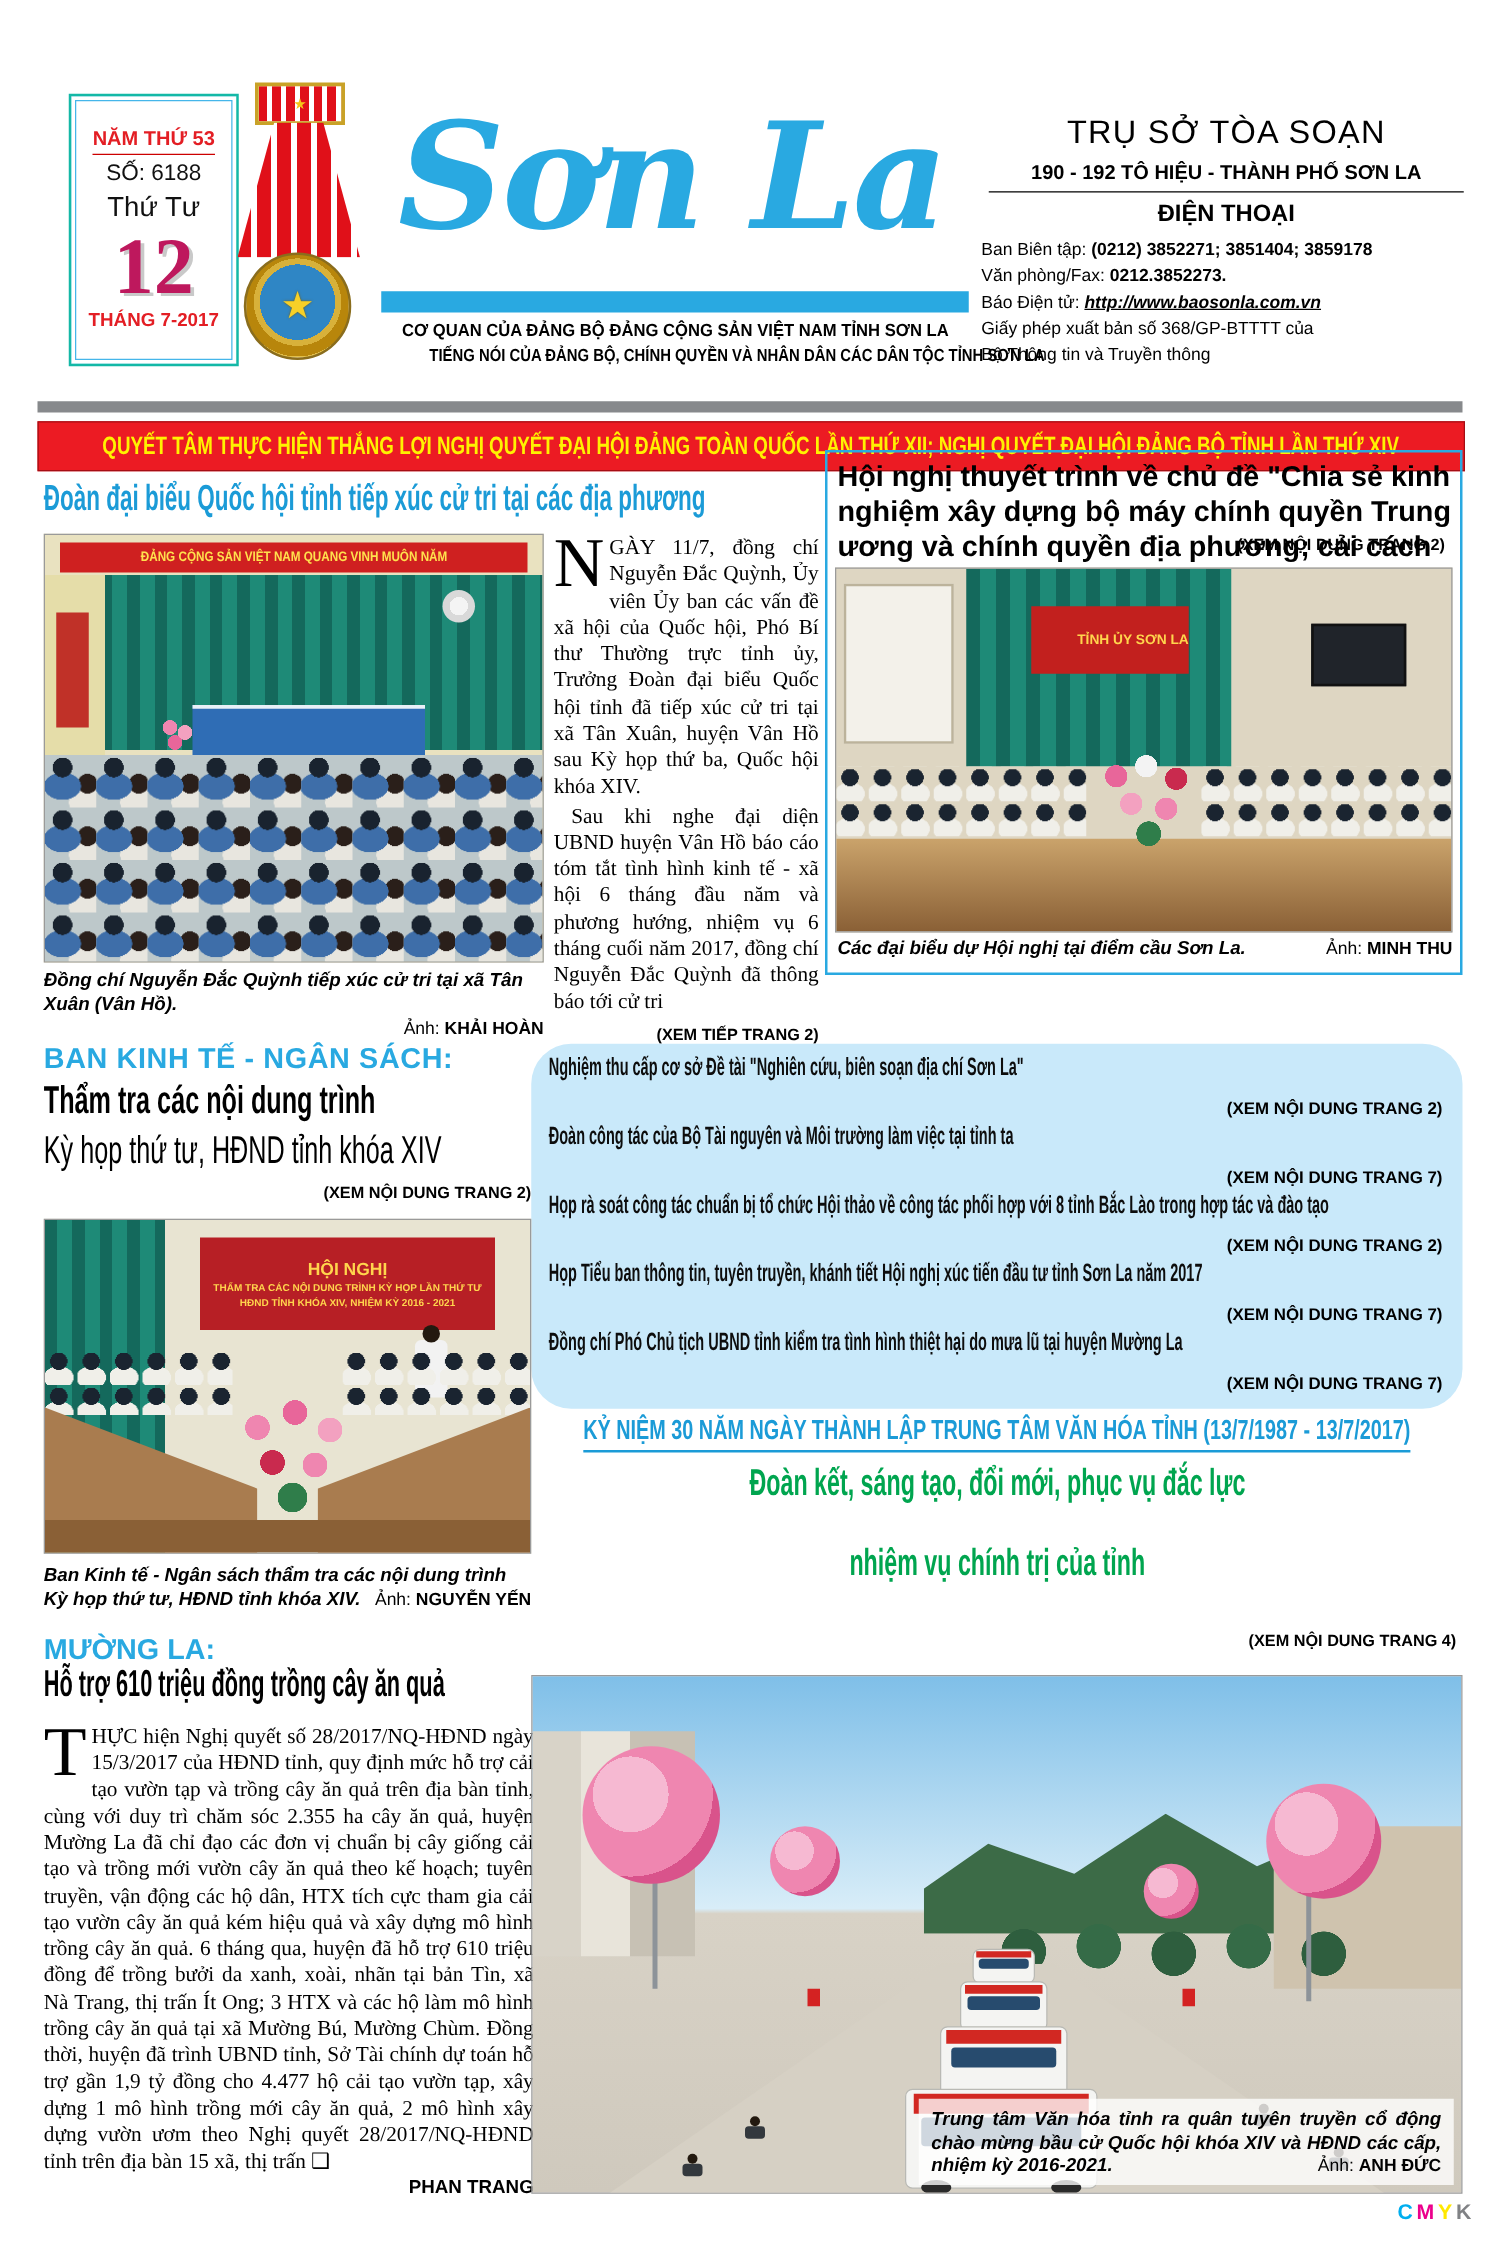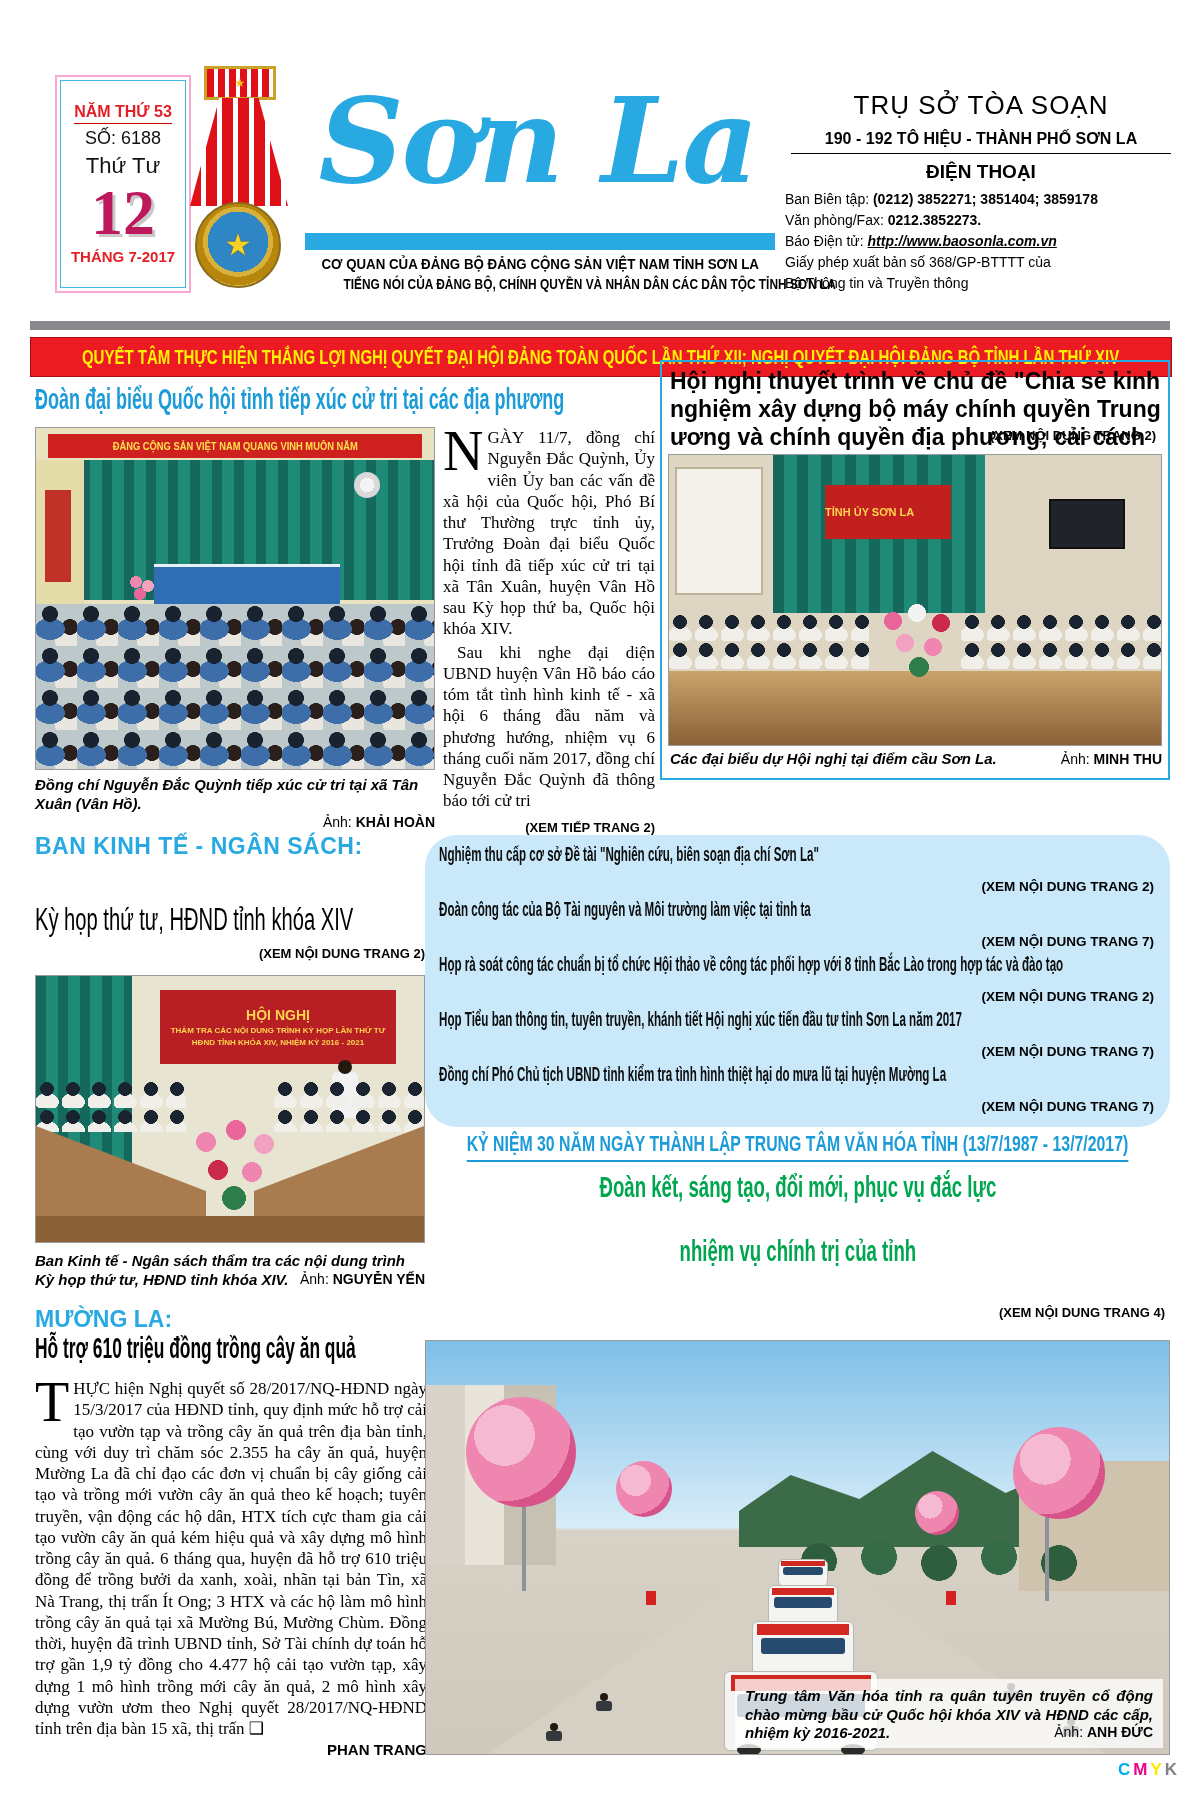--- a/index.html
+++ b/index.html
@@ -6,21 +6,21 @@
   .page{position:relative;width:1200px;height:1800px;background:#fff;overflow:hidden;
         font-family:"Liberation Sans","DejaVu Sans",sans-serif;color:#000;}
   .abs{position:absolute;}
   .cond{display:inline-block;white-space:nowrap;transform-origin:left center;}
   .condc{display:inline-block;white-space:nowrap;transform-origin:center center;}
   .sx95{transform:scaleX(.95);} .sx85{transform:scaleX(.85);}
   .sx75{transform:scaleX(.75);} .sx72{transform:scaleX(.72);} .sx65{transform:scaleX(.65);}
   .sx62{transform:scaleX(.62);} .sx58{transform:scaleX(.58);}
 
   
-  .issue-box{left:55px;top:75px;width:132px;height:214px;border:2px solid #f9a8d4;
+  .issue-box{left:55px;top:75px;width:132px;height:214px;border:2px solid #14b8a6;
              box-shadow:inset 0 0 0 3px #fff,inset 0 0 0 4px #45b6ea;
              display:flex;flex-direction:column;align-items:center;justify-content:center;gap:4px;}
   .iy{color:#e31e24;font-weight:bold;font-size:16px;border-bottom:1.5px solid #c00;padding-bottom:2px;}
   .inum{font-size:18px;color:#111;}
   .iweek{font-size:22px;color:#111;}
   .iday{font-family:"Liberation Serif",serif;font-weight:bold;font-size:64px;line-height:.95;
         color:#be185d;text-shadow:3px 3px 0 #c9c9c9;}
   .imon{color:#e31e24;font-weight:bold;font-size:15px;}
   .medal{left:188px;top:66px;width:100px;height:228px;}
   .medal-bar{position:absolute;left:16px;top:0;width:66px;height:28px;border:3px solid #c9a227;
@@ -93,21 +93,21 @@
 
   
   .a2-box{left:660px;top:360px;width:510px;height:420px;border:2px solid #29a9e1;box-sizing:border-box;}
   .a2-head{position:absolute;left:8px;top:5px;width:494px;font-weight:bold;font-size:23px;line-height:1.22;}
   .a2-see{position:absolute;right:12px;top:66px;}
   .photo2r{position:absolute;left:6px;top:92px;width:494px;height:292px;background:#ded6c2;}
   .p2r-screen{position:absolute;left:6px;top:12px;width:84px;height:124px;background:#f3f1ea;border:2px solid #bcb39b;}
   .p2r-curtain{position:absolute;left:104px;top:0;width:212px;height:158px;
               background:repeating-linear-gradient(90deg,#14695c 0 11px,#1e8a77 11px 24px);}
   .p2r-sign{position:absolute;left:156px;top:30px;width:126px;height:54px;background:#c2201e;
-            display:flex;flex-direction:column;align-items:flex-start;justify-content:center;}
+            display:flex;flex-direction:column;align-items:flex-end;justify-content:center;}
   .p2r-sign .t{color:#ffd54d;font-weight:bold;font-size:11px;}
   .p2r-tv{position:absolute;right:36px;top:44px;width:72px;height:46px;background:#20242a;border:2px solid #111;}
   .p2r-flowers{position:absolute;left:206px;top:148px;width:96px;height:78px;
       background:radial-gradient(circle 9px at 18px 18px,#e8669a 98%,transparent),
                  radial-gradient(circle 9px at 42px 10px,#f3f3f3 98%,transparent),
                  radial-gradient(circle 9px at 66px 20px,#c92a4e 98%,transparent),
                  radial-gradient(circle 9px at 30px 40px,#f3a1c0 98%,transparent),
                  radial-gradient(circle 9px at 58px 44px,#ef86b0 98%,transparent),
                  radial-gradient(circle 10px at 44px 64px,#2f7d4a 98%,transparent);}
   .headsrow{background-image:
@@ -308,20 +308,21 @@
       <span class="news-title cond sx58">Họp Tiểu ban thông tin, tuyên truyền, khánh tiết Hội nghị xúc tiến đầu tư tỉnh Sơn La năm 2017</span>
       <span class="news-see">(XEM NỘI DUNG TRANG 7)</span>
     </div>
     <div class="news-item">
       <span class="news-title cond sx58">Đồng chí Phó Chủ tịch UBND tỉnh kiểm tra tình hình thiệt hại do mưa lũ tại huyện Mường La</span>
       <span class="news-see">(XEM NỘI DUNG TRANG 7)</span>
     </div>
   </div>
 
   <div class="abs a3-kicker">BAN KINH TẾ - NGÂN SÁCH:</div>
+  <div class="abs a3-h1"><span class="cond sx65">Thẩm tra các nội dung trình</span></div>
   <div class="abs a3-h2"><span class="cond sx65">Kỳ họp thứ tư, HĐND tỉnh khóa XIV</span></div>
   <div class="abs a3-see seeref">(XEM NỘI DUNG TRANG 2)</div>
 
   <div class="abs photo photo2l">
     <div class="p3-curtain"></div>
     <div class="p3-banner">
       <span class="b1">HỘI NGHỊ</span>
       <span class="b2">THẨM TRA CÁC NỘI DUNG TRÌNH KỲ HỌP LẦN THỨ TƯ</span>
       <span class="b2">HĐND TỈNH KHÓA XIV, NHIỆM KỲ 2016 - 2021</span>
     </div>

